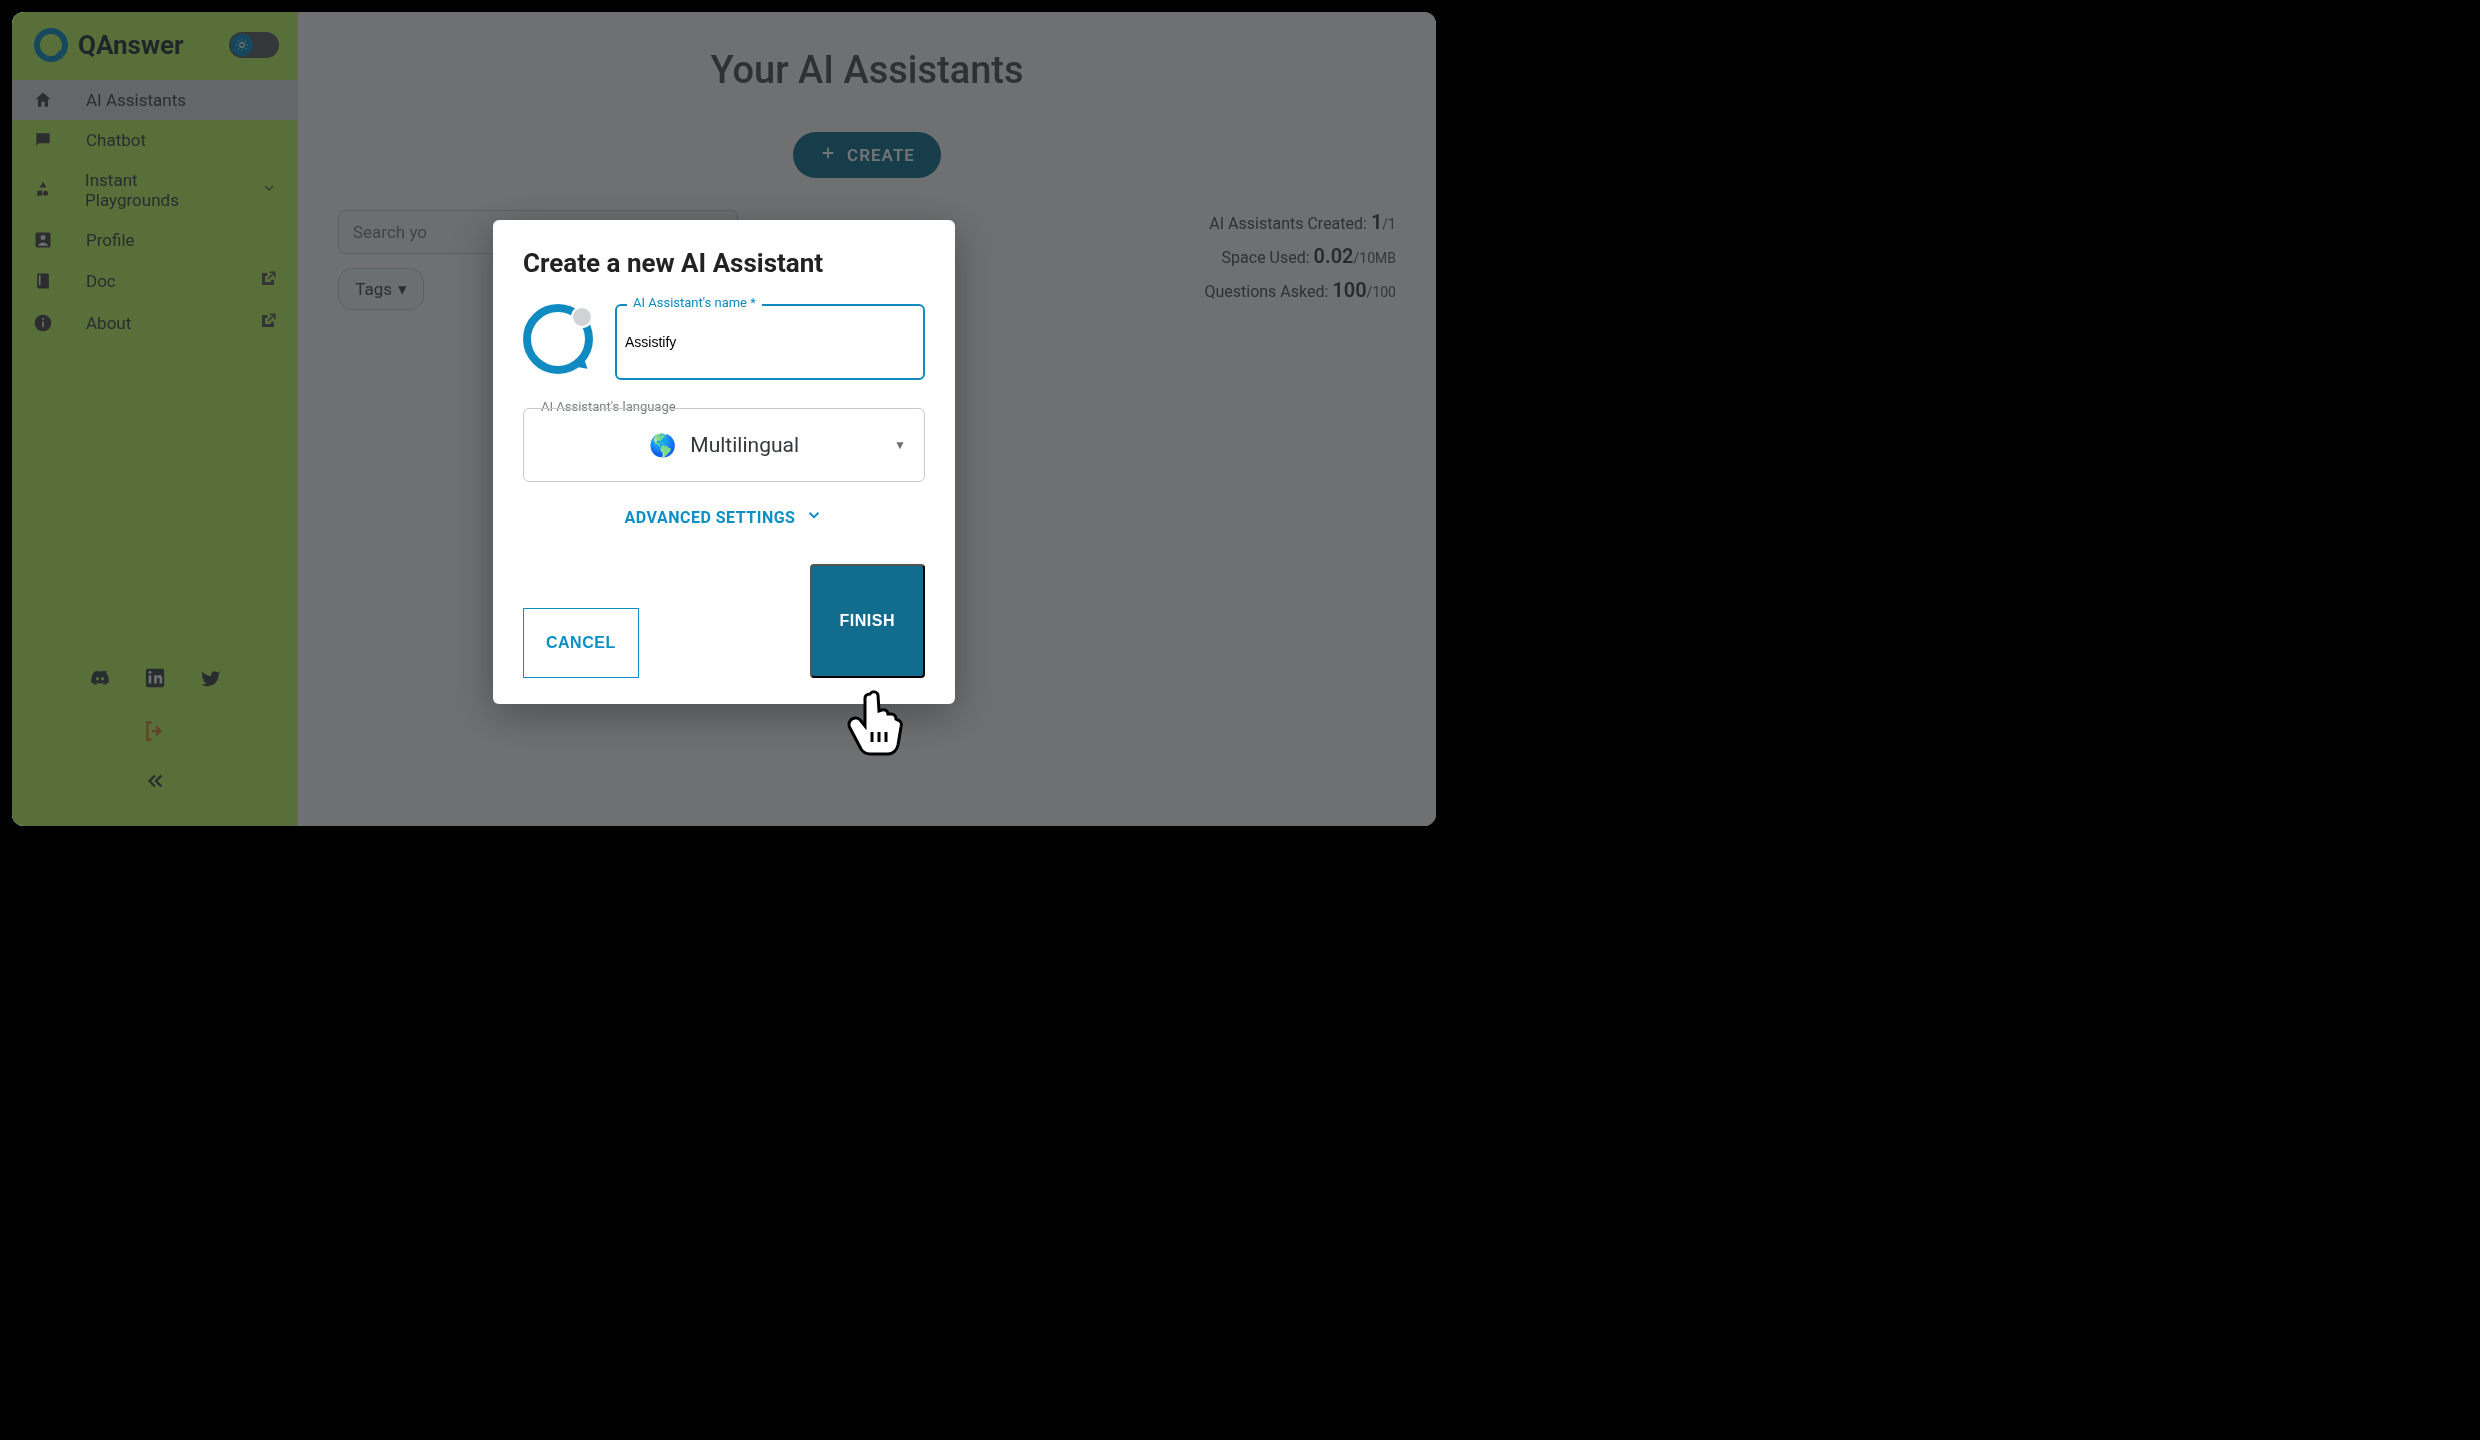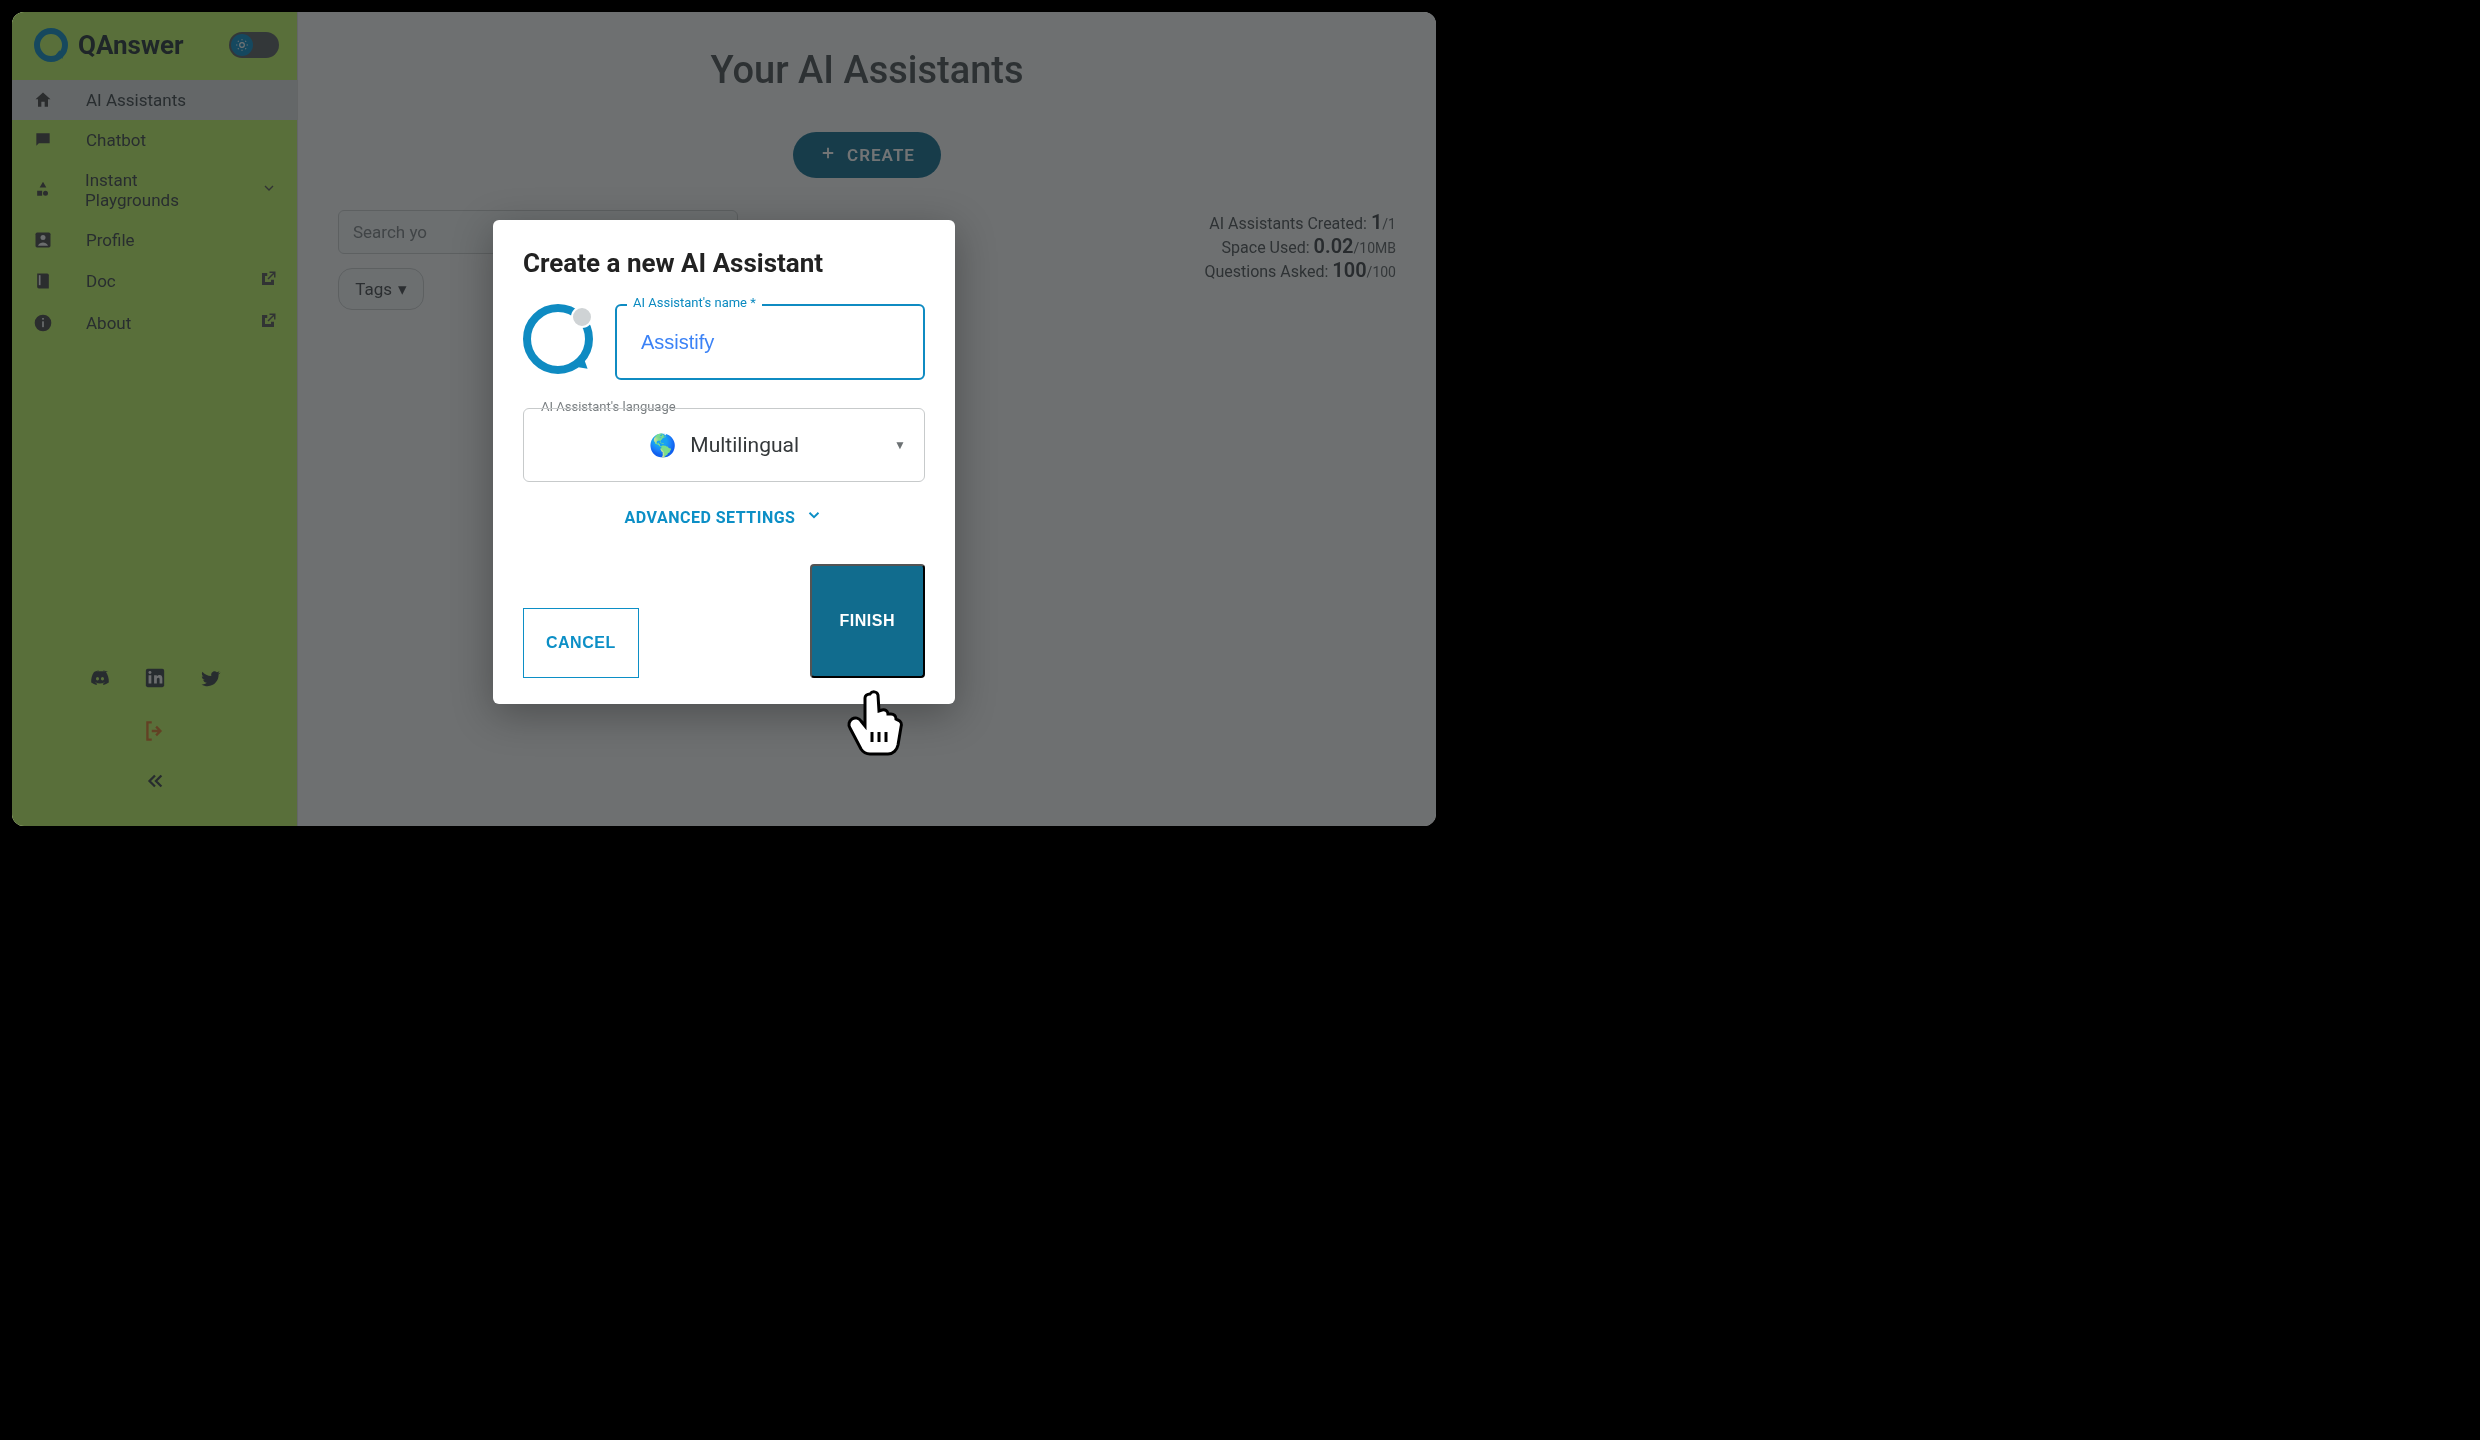--- a/index.html
+++ b/index.html
@@ -116,21 +116,21 @@
   color:#7c8285; font-size:17px;
   display:flex; align-items:center;
 }
 .tags-btn {
   width:86px; height:42px;
   border:1px solid #c7cacb; border-radius:14px;
   background:#f0f1f1;
   display:flex; align-items:center; justify-content:center; gap:6px;
   color:#45494c; font-size:17px;
 }
-.stats { text-align:right; display:flex; flex-direction:column; color:#4d5154; font-size:16px;}
+.stats { text-align:right; display:flex; flex-direction:column; gap:10px; color:#4d5154; font-size:16px;}
 .stats .big { font-size:20px; font-weight:600; color:#3d4144;}
 .stats .sm  { font-size:14px; color:#5c6063;}
 
 
 .overlay {
   position:absolute; inset:0;
   background: rgba(28,30,32,0.62);
   display:flex; align-items:flex-start; justify-content:center;
   padding-top: 208px;
 }
@@ -161,22 +161,22 @@
   position:absolute; right:-8px; top:-6px;
   width:22px;height:22px; border-radius:50%;
   background:#cfd3d5; border:2px solid #fff;
 }
 .field-wrap { flex:1; position:relative; }
 .field-wrap legend { position:absolute; top:-9px; left:12px; background:#fff; padding:0 6px; font-size:13px; color:#0b8ac0; }
 .field-wrap legend .req { color:#0b8ac0; }
 .text-input {
   width:100%; height:76px;
   border:2px solid #0f8bc2; border-radius:6px;
-  padding: 0 24px;
-  font-size:20px; color:#3b82f6;
+  padding: 0 8px;
+  font-size:14px; color:#000000;
 }
 .lang-wrap { position:relative; margin-bottom:20px;}
 .lang-wrap legend { position:absolute; top:-9px; left:12px; background:#fff; padding:0 6px; font-size:13px; color:#7a7f82;}
 .lang-select {
   width:100%; height:74px;
   border:1px solid #c7cacb; border-radius:6px;
   display:flex; align-items:center; justify-content:center; gap:14px;
   font-size:21px; color:#34383a;
   position:relative;
 }

